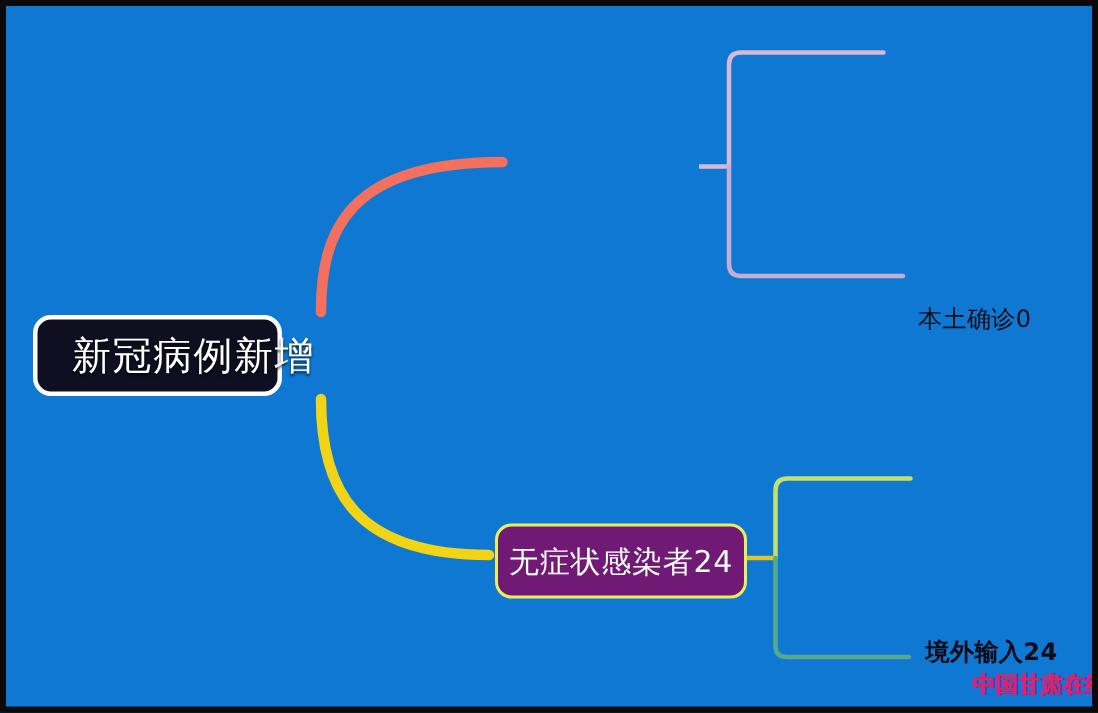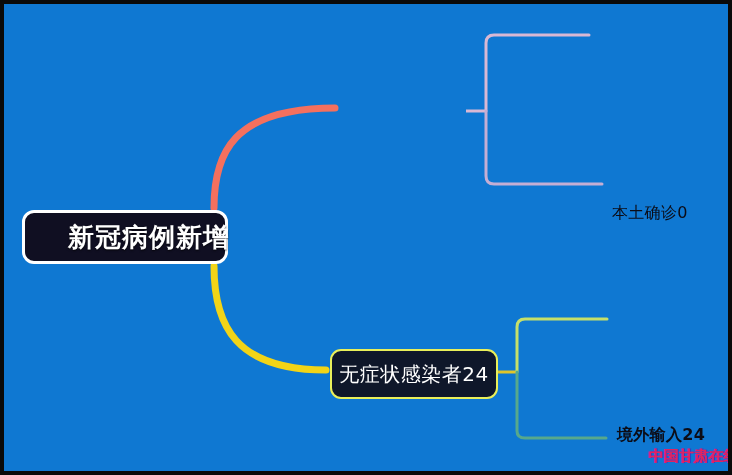--- a/index.html
+++ b/index.html
@@ -39,27 +39,27 @@
     align-items: center;
     justify-content: center;
     box-sizing: border-box;
     white-space: nowrap;
     color: #ffffff;
   }
 
   .node-root {
     left: 18px;
     top: 206px;
-    width: 206px;
+    width: 166px;
     height: 54px;
     background: #100f22;
     border: 3px solid #ffffff;
     border-radius: 12px;
     font-size: 26px;
-    font-weight: bold;
+    font-weight: normal;
     letter-spacing: 1px;
     text-shadow: 0 1px 2px rgba(0,0,0,0.8);
     padding-left: 48px;
   }
 
   .node-confirmed {
     left: 335px;
     top: 86px;
     width: 129px;
     height: 50px;
@@ -68,21 +68,21 @@
     border-radius: 11px;
     font-size: 20px;
     letter-spacing: 0.5px;
   }
 
   .node-asymptomatic {
     left: 326px;
     top: 345px;
     width: 168px;
     height: 50px;
-    background: #0f172a;
+    background: #701a75;
     border: 2px solid #e9ef5a;
     border-radius: 11px;
     font-size: 20px;
     letter-spacing: 0.5px;
   }
 
   .leaf {
     position: absolute;
     color: #0c0c16;
     font-size: 16px;

